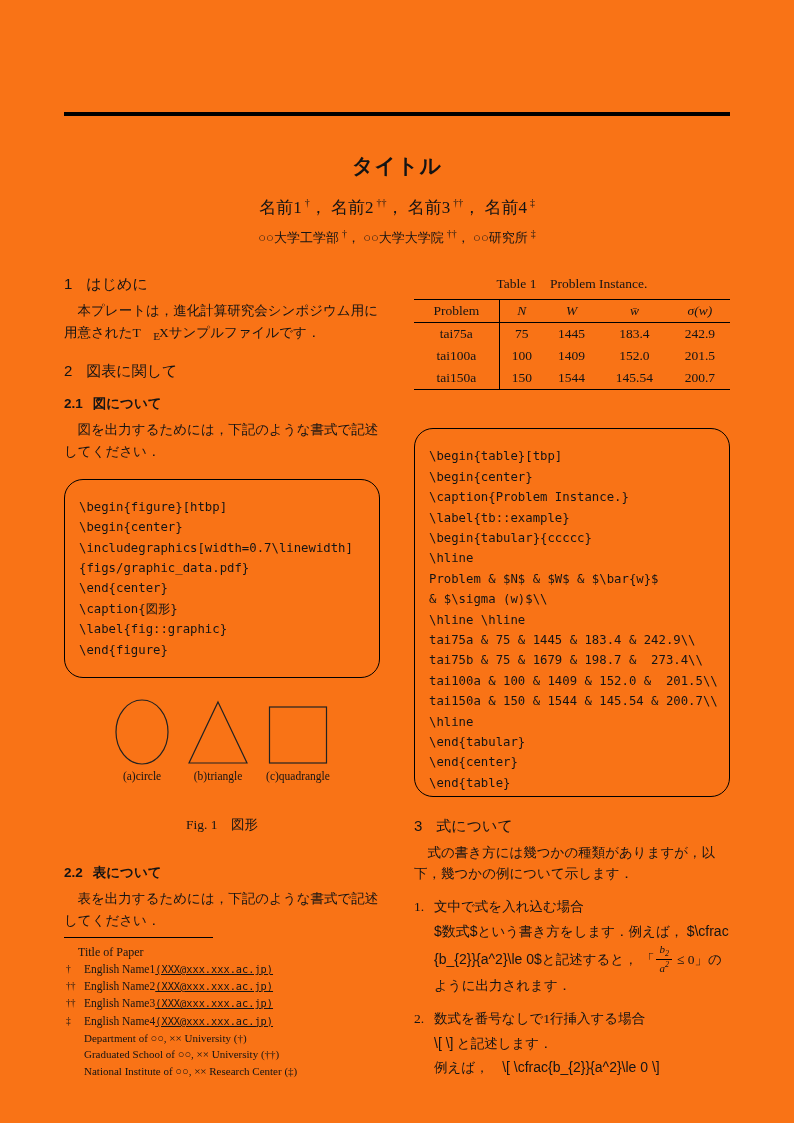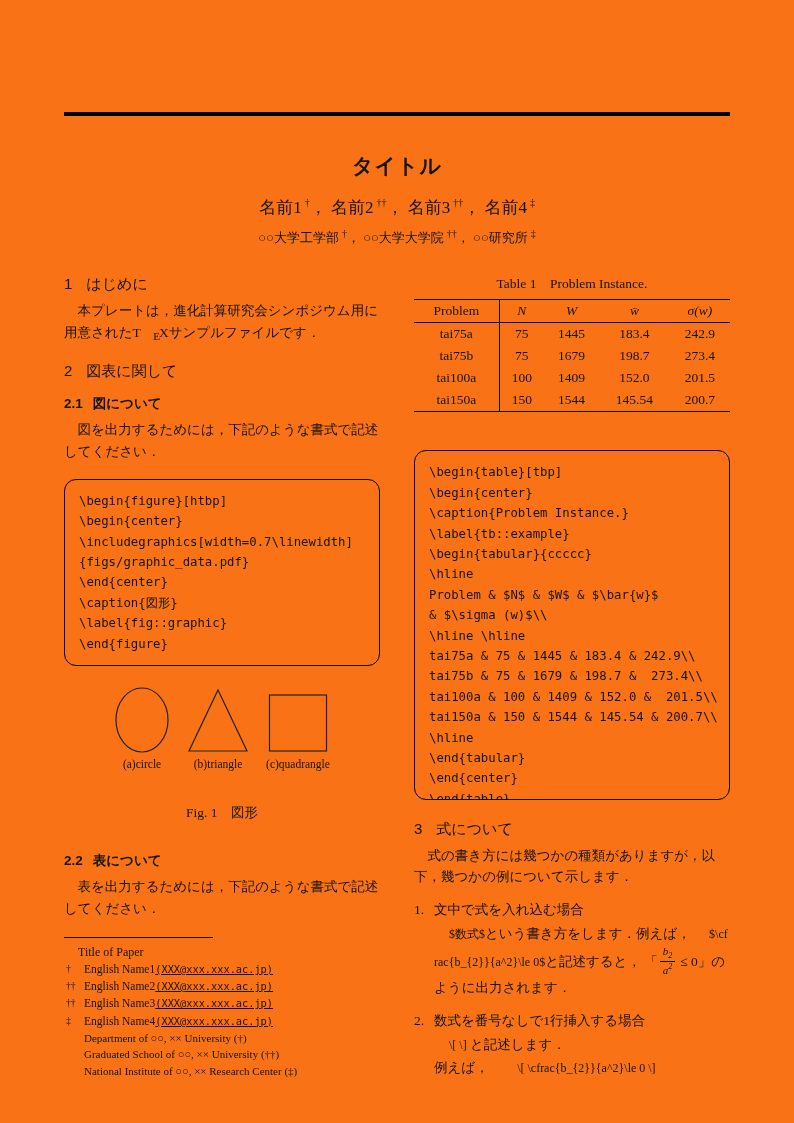--- a/index.html
+++ b/index.html
@@ -26,26 +26,26 @@
   .sec .sec-num { display:inline-block; margin-right:14px; }
   .subsec { font-family:"Liberation Sans","DejaVu Sans",sans-serif; font-weight:bold; font-size:13.5px; margin-top:14px; }
   .subsec .sec-num { display:inline-block; margin-right:10px; }
   .body { font-size:13.5px; line-height:1.62; margin-top:6px; word-break:break-all; }
   .indent { text-indent:1em; }
 
   .texlogo .tex-e { display:inline-block; position:relative; top:2.5px; font-size:0.82em; margin:0 -1px; }
 
   
   .codebox {
-    border:1.2px solid #000; border-radius:12px;
-    padding:11px 14px; margin-top:16px;
+    border:1.2px solid #000; border-radius:19px;
+    padding:17px 14px; margin-top:16px;
     font-family:"DejaVu Sans Mono","Liberation Mono",monospace;
     font-size:12.3px; line-height:1.66; white-space:pre; overflow:hidden;
   }
-  .mono { font-family:Liberation Serif, serif; font-size:12px;margin-left:15px; }
+  .mono { font-family:Liberation Sans, sans-serif; font-size:14px; }
 
   
   .shapes { display:flex; justify-content:center; gap:16px; margin-top:20px; }
   .shape-item { display:flex; flex-direction:column; align-items:center; }
   .shape-item svg { display:block; }
   .shape-label { font-size:11.5px; margin-top:4px; }
   .figcaption { text-align:center; font-size:13.5px; margin-top:34px; }
 
   
   .tblcaption { text-align:center; font-size:13.5px; margin-top:2px; }
@@ -193,27 +193,20 @@
         </thead>
         <tbody>
           <tr>
             <td class="colsep">tai75a</td>
             <td>75</td>
             <td>1445</td>
             <td>183.4</td>
             <td>242.9</td>
           </tr>
           <tr>
-            <td class="colsep">tai75b</td>
-            <td>75</td>
-            <td>1679</td>
-            <td>198.7</td>
-            <td>273.4</td>
-          </tr>
-          <tr>
             <td class="colsep">tai100a</td>
             <td>100</td>
             <td>1409</td>
             <td>152.0</td>
             <td>201.5</td>
           </tr>
           <tr class="last">
             <td class="colsep">tai150a</td>
             <td>150</td>
             <td>1544</td>

